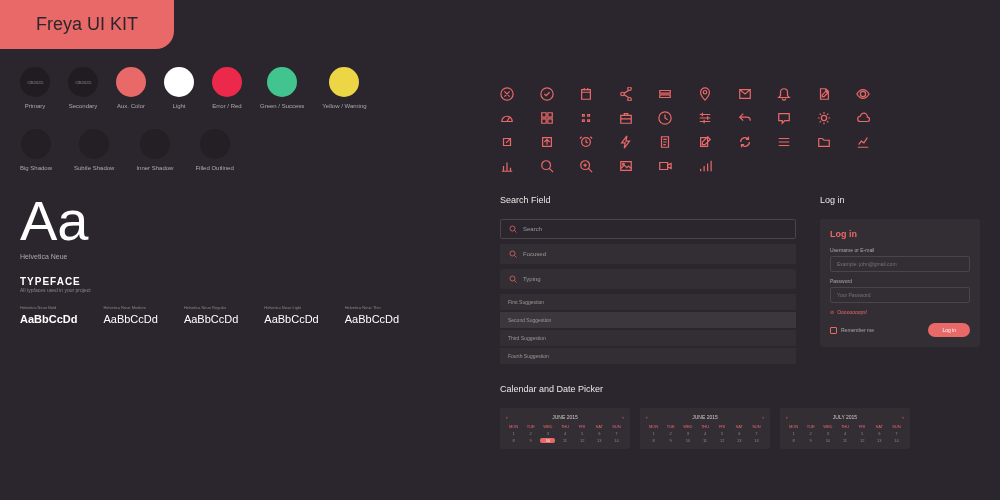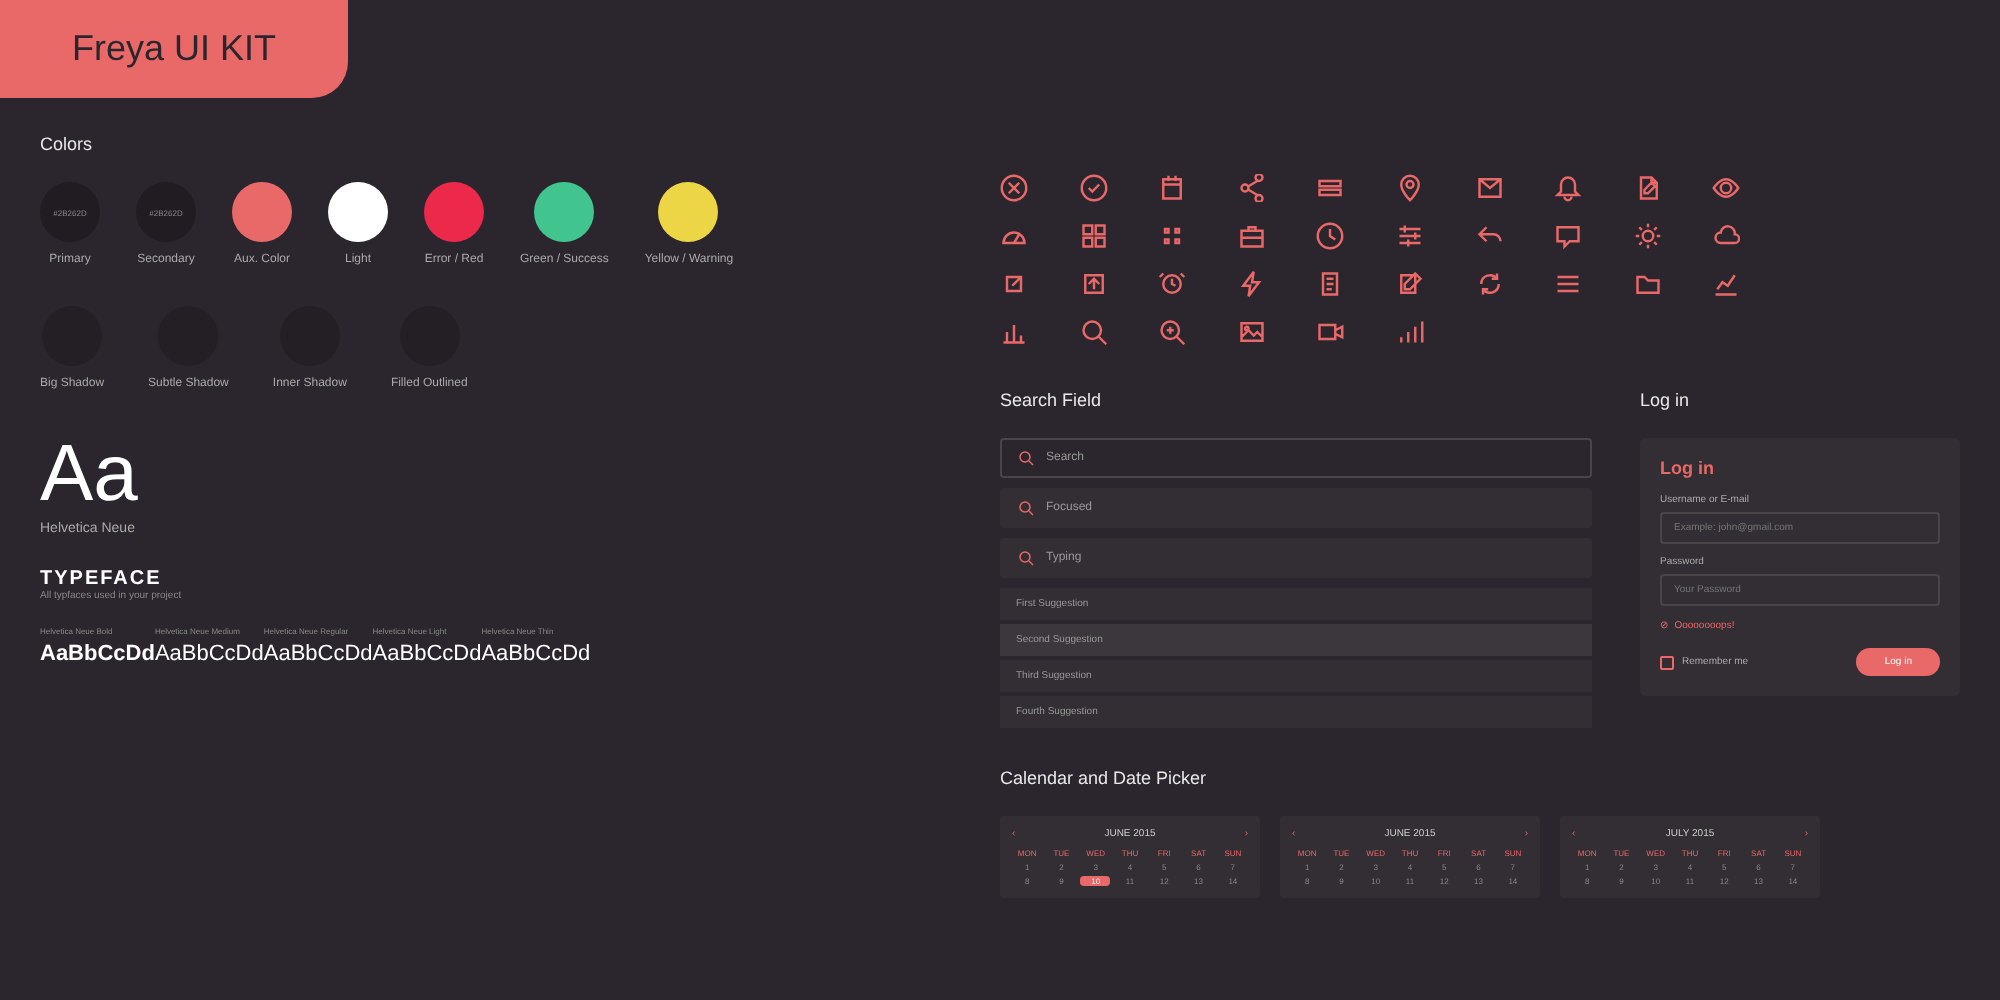--- a/index.html
+++ b/index.html
@@ -15,25 +15,25 @@
 .swatch.dark{background:#201c21}
 .swatch.acc{background:#e96868}
 .swatch.light{background:#fff}
 .swatch.red{background:#ec294b}
 .swatch.green{background:#42c48f}
 .swatch.yellow{background:#ecd646}
 .color-label{font-size:6px;color:#aaa}
 .styles-row{display:flex;gap:22px;margin-bottom:22px}
 .style-item{display:flex;flex-direction:column;align-items:center;gap:6px}
 .style-circle{width:30px;height:30px;border-radius:50%;background:#231f24}
-.big-aa{font-size:40px;font-weight:300;line-height:1}
+.big-aa{font-size:56px;font-weight:300;line-height:1}
 .helv{font-size:7px;color:#aaa;margin-top:4px;margin-bottom:16px}
 .typeface-h{font-size:10px;font-weight:700;letter-spacing:1px}
 .typeface-s{font-size:5px;color:#888;margin-bottom:12px}
-.weights{display:flex;}
+.weights{display:flex;gap:26px}
 .weight-item{display:flex;flex-direction:column;gap:3px}
 .weight-label{font-size:4px;color:#888}
 .weight-sample{font-size:11px}
 .w700{font-weight:700}.w500{font-weight:500}.w400{font-weight:400}.w300{font-weight:300}.w100{font-weight:100}
 .icon-grid{display:grid;grid-template-columns:repeat(10,1fr);gap:10px 16px;margin-bottom:22px;width:380px}
 .icon{width:14px;height:14px;display:flex;align-items:center;justify-content:center}
 .icon svg{stroke:#e96868;fill:none;stroke-width:1.4}
 .search-login{display:flex;gap:24px}
 .search-col{flex:1}
 .login-col{width:160px}
@@ -63,21 +63,20 @@
 </style>
 </head>
 <body>
 
 
 
 <div class="header">Freya UI KIT</div>
 
 <div class="container">
 <div class="left">
-  <div class="section-title">Colors</div>
   <div class="colors-row">
     <div class="color-item">
           <div class="swatch dark">#2B262D</div>
           <div class="color-label">Primary</div>
         </div>
     <div class="color-item">
           <div class="swatch dark">#2B262D</div>
           <div class="color-label">Secondary</div>
         </div>
     <div class="color-item">

